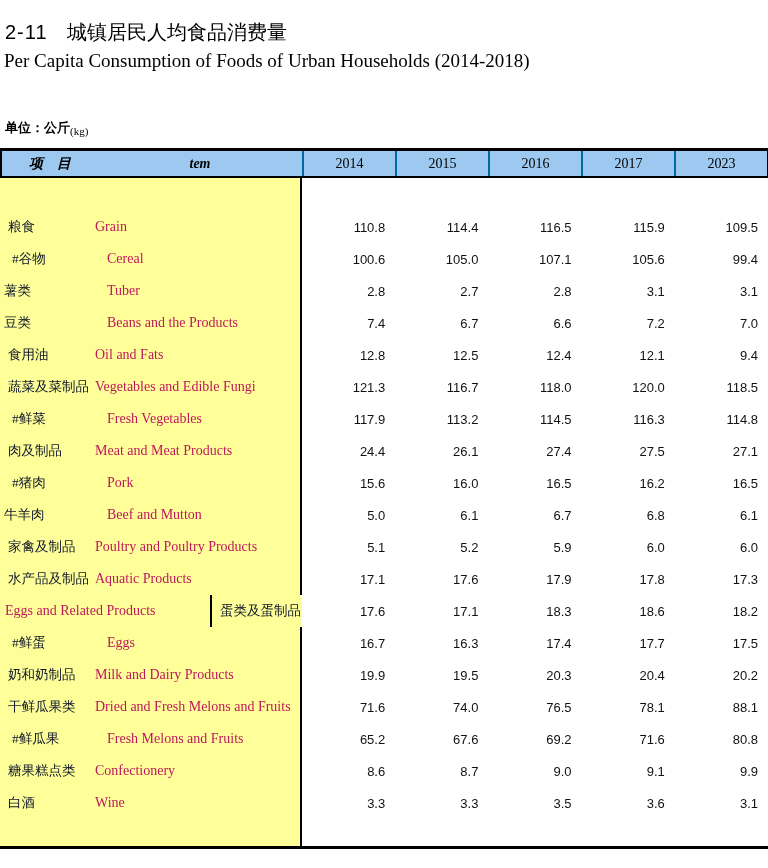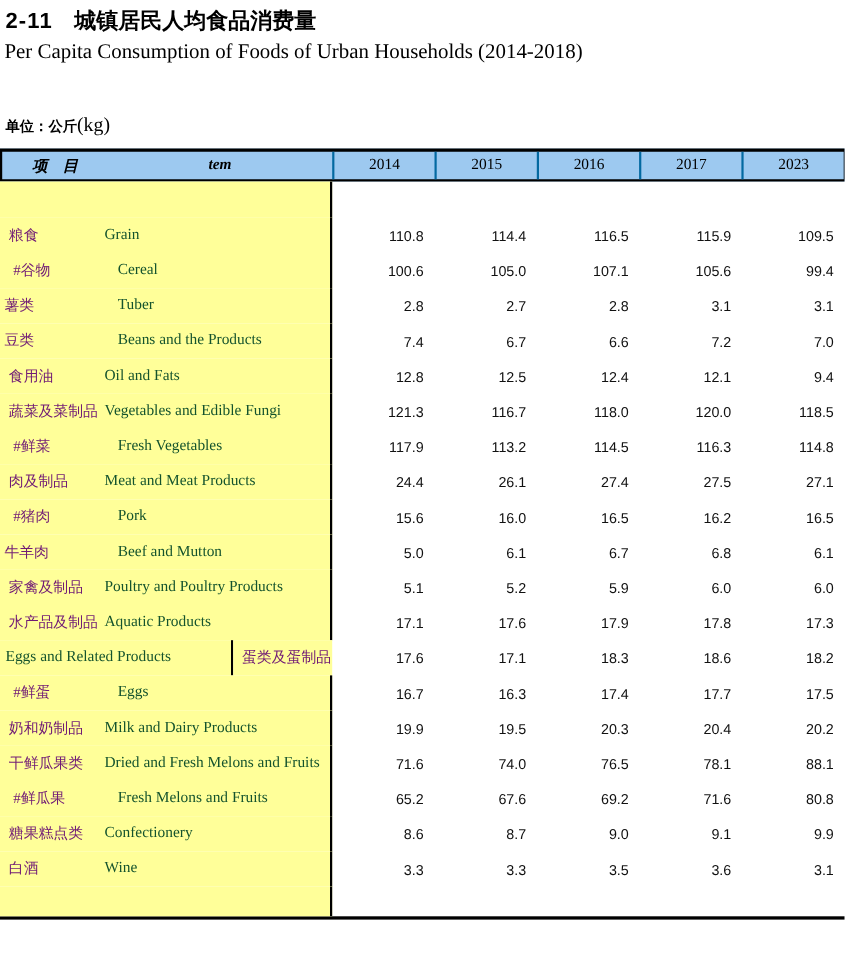--- a/index.html
+++ b/index.html
@@ -2,35 +2,35 @@
 <html><head>
 <meta charset="utf-8">
 <style>
   * { margin:0; padding:0; box-sizing:border-box; }
   html,body { background:#ffffff; }
   .page {
     width:768px; height:868px; background:#ffffff; position:relative;
     font-family:"Liberation Sans", sans-serif; color:#000; overflow:hidden;
   }
   .title-row {
-    padding:6px 0 0 5px; font-size:20px; font-weight:bold; line-height:26px;
+    padding:19px 0 0 5px; font-size:20px; font-weight:normal; line-height:26px;
     font-family:"Liberation Sans", sans-serif;
   }
   .title-no { letter-spacing:1px; }
   .title-zh { margin-left:14px; }
   .subtitle {
     margin:4px 0 0 4px; font-size:19px; line-height:24px;
     font-family:"Liberation Serif", serif; font-weight:normal;
   }
   .unit-row {
     margin-top:47px; padding:0 20px 0 5px; display:flex;
     justify-content:flex-start; align-items:flex-end; height:17px;
   }
   .unit-zh { font-size:13px; font-weight:600; font-family:"Liberation Sans", sans-serif; }
-  .unit-en { font-size:18px; font-family:"Liberation Serif", serif; }
+  .unit-en { font-size:11px; font-family:"Liberation Serif", serif; }
 
   .table { margin-top:11px; }
   .thead {
     display:flex; background:#9DC9F0; height:30px;
     border-top:3px solid #000; border-bottom:2px solid #000;
     border-left:2px solid #000; border-right:1px solid #000;
   }
   .item-head { width:300px; display:flex; align-items:center; height:100%;font-style:italic; }
   .item-head .zh {
     width:96px; text-align:center; font-weight:bold; font-size:14px;
@@ -44,26 +44,26 @@
     flex:1; text-align:center; border-left:2px solid #0369a1;
     font-family:"Liberation Serif", serif; font-size:14px;
     display:flex; align-items:center; justify-content:center; height:100%;
   }
   .tbody { border-bottom:3px solid #000; }
   .row { display:flex; height:32px; align-items:center; }
   .row.spacer-top { height:33px; }
   .row.spacer-bottom { height:27px; }
   .cell { height:100%; display:flex; align-items:center; }
   .cell.cn {
-    width:90px; background:#FFFF99; font-size:13.5px; color:#701a75;
+    width:90px; background:#FFFF99; font-size:13.5px; color:#0f172a;
     font-family:"Liberation Serif", serif; padding-left:8px;
   }
   .cell.en {
     width:212px; background:#FFFF99; border-right:2px solid #000;
-    font-size:14px; color:#14532d; font-family:"Liberation Serif", serif;
+    font-size:14px; color:#be185d; font-family:"Liberation Serif", serif;
     padding-left:5px;
   }
   .cell.num {
     flex:1; justify-content:flex-end; padding-right:10px;
     font-size:13px; color:#111; font-family:"Liberation Sans", sans-serif;
   }
   .row.indent-1 .cell.cn { padding-left:12px; }
   .row.indent-2 .cell.cn { padding-left:4px; }
   .row.indent-1 .cell.en, .row.indent-2 .cell.en { padding-left:17px; }
 </style>

